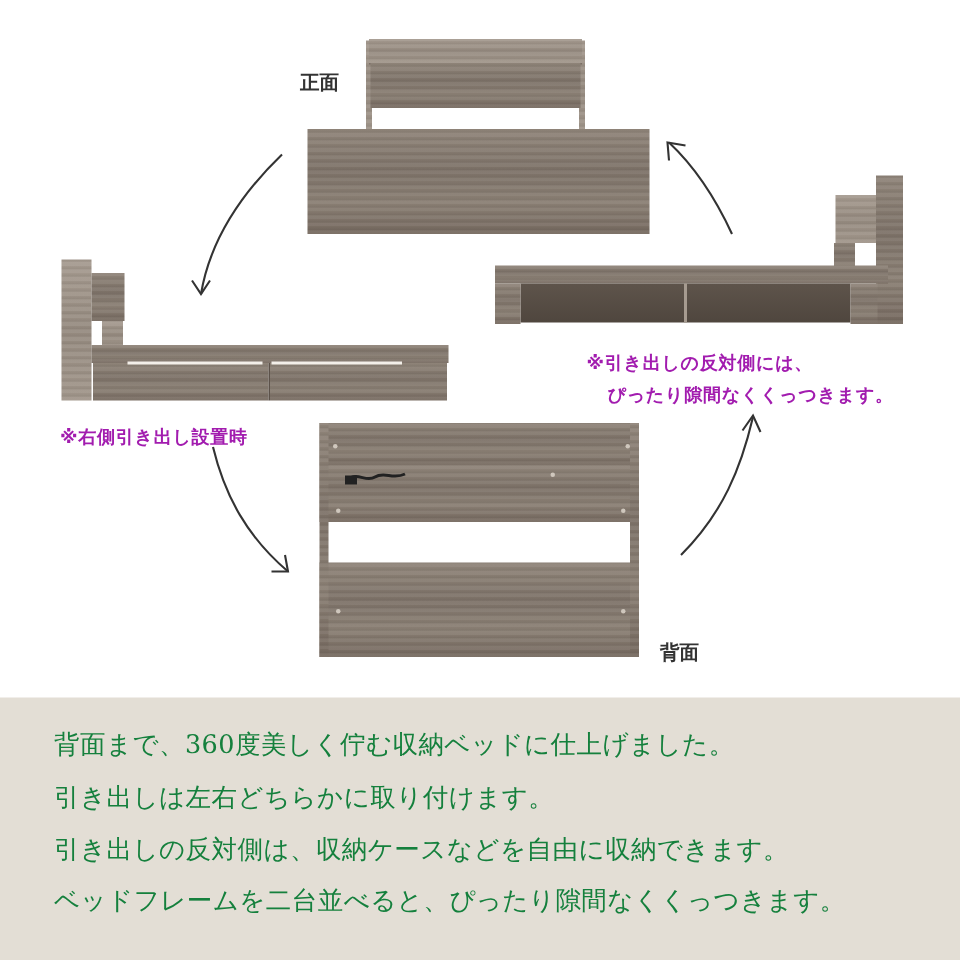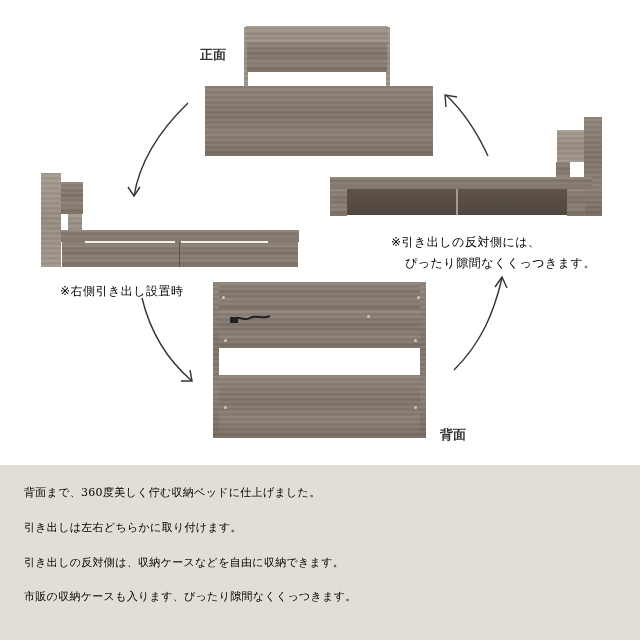--- a/index.html
+++ b/index.html
@@ -11,23 +11,23 @@
       repeating-linear-gradient(0deg, rgba(255,255,255,0.06) 0px, rgba(255,255,255,0.06) 2px, rgba(0,0,0,0.05) 3px, rgba(0,0,0,0) 5px),
       linear-gradient(180deg, #8f8479 0%, #7d7268 40%, #8a7f74 70%, #75695f 100%);
   }
   .wood-light {
     background:
       repeating-linear-gradient(0deg, rgba(255,255,255,0.07) 0px, rgba(255,255,255,0.07) 2px, rgba(0,0,0,0.05) 3px, rgba(0,0,0,0) 5px),
       linear-gradient(180deg, #a59a8f 0%, #958a7f 50%, #a0958a 100%);
   }
   .wood-dark { background: linear-gradient(180deg,#5e544b,#4f463e); }
   .label { font-weight:bold; color:#333; font-size:13px; white-space:nowrap; }
-  .note { color:#000000; font-size:12px; font-weight:normal; white-space:nowrap; letter-spacing:0.5px; }
+  .note { color:#a21caf; font-size:12px; font-weight:bold; white-space:nowrap; letter-spacing:0.5px; }
   .bottom { position:absolute; left:0; top:465px; width:640px; height:175px; background:#e3ded5; }
-  .bottom .line { position:absolute; left:24px; font-family:"DejaVu Serif", serif; font-size:11px; color:#000000; white-space:nowrap; letter-spacing:0.3px; }
+  .bottom .line { position:absolute; left:36px; font-family:"DejaVu Serif", serif; font-size:17px; color:#15803d; white-space:nowrap; letter-spacing:0.3px; }
   svg.arrow { position:absolute; overflow:visible; }
   .dot { position:absolute; width:3px; height:3px; border-radius:50%; background:#cfc7bd; }
 </style>
 </head>
 <body>
 
 <div class="abs label" style="left:200px;top:46px;">正面</div>
 <div>
 
   <div class="abs wood-light" style="left:244px;top:27px;width:4px;height:60px;"></div>
@@ -42,21 +42,21 @@
 <div>
   <div class="abs wood-light" style="left:41px;top:173px;width:20px;height:94px;"></div>
   <div class="abs wood" style="left:61px;top:182px;width:22px;height:32px;"></div>
   <div class="abs wood-light" style="left:68px;top:214px;width:14px;height:18px;"></div>
   <div class="abs wood" style="left:61px;top:230px;width:238px;height:12px;"></div>
   <div class="abs wood" style="left:62px;top:242px;width:117px;height:25px;border-right:1px solid #5c524a;"></div>
   <div class="abs wood" style="left:180px;top:242px;width:118px;height:25px;"></div>
   <div class="abs" style="left:85px;top:241px;width:90px;height:2px;background:#f3efe9;"></div>
   <div class="abs" style="left:181px;top:241px;width:87px;height:2px;background:#f3efe9;"></div>
 </div>
-<div class="abs note" style="left:40px;top:283px;margin-left:20px;">※右側引き出し設置時</div>
+<div class="abs note" style="left:40px;top:283px;">※右側引き出し設置時</div>
 
 <div>
   <div class="abs wood" style="left:584px;top:117px;width:18px;height:99px;"></div>
   <div class="abs wood-light" style="left:557px;top:130px;width:27px;height:32px;"></div>
   <div class="abs wood" style="left:556px;top:162px;width:14px;height:20px;"></div>
   <div class="abs wood" style="left:330px;top:177px;width:262px;height:12px;"></div>
   <div class="abs wood-dark" style="left:347px;top:189px;width:220px;height:26px;"></div>
   <div class="abs wood" style="left:330px;top:189px;width:17px;height:27px;"></div>
   <div class="abs wood" style="left:567px;top:189px;width:18px;height:27px;"></div>
   <div class="abs" style="left:456px;top:189px;width:2px;height:26px;background:#a69b90;"></div>
@@ -99,14 +99,14 @@
 </svg>
 <svg class="arrow" style="left:450px;top:272px;" width="60" height="100" viewBox="0 0 60 100">
   <path d="M4 98 C32 70, 44 40, 52 6" stroke="#333" stroke-width="1.4" fill="none"></path>
   <path d="M45 15 L52 5 L57 16" stroke="#333" stroke-width="1.4" fill="none"></path>
 </svg>
 
 <div class="bottom">
   <div class="line" style="top:20px;">背面まで、360度美しく佇む収納ベッドに仕上げました。</div>
   <div class="line" style="top:55px;">引き出しは左右どちらかに取り付けます。</div>
   <div class="line" style="top:90px;">引き出しの反対側は、収納ケースなどを自由に収納できます。</div>
-  <div class="line" style="top:124px;">市販の収納ケースも入ります、ぴったり隙間なくくっつきます。</div>
+  <div class="line" style="top:124px;">ベッドフレームを二台並べると、ぴったり隙間なくくっつきます。</div>
 </div>
 
 </body></html>

